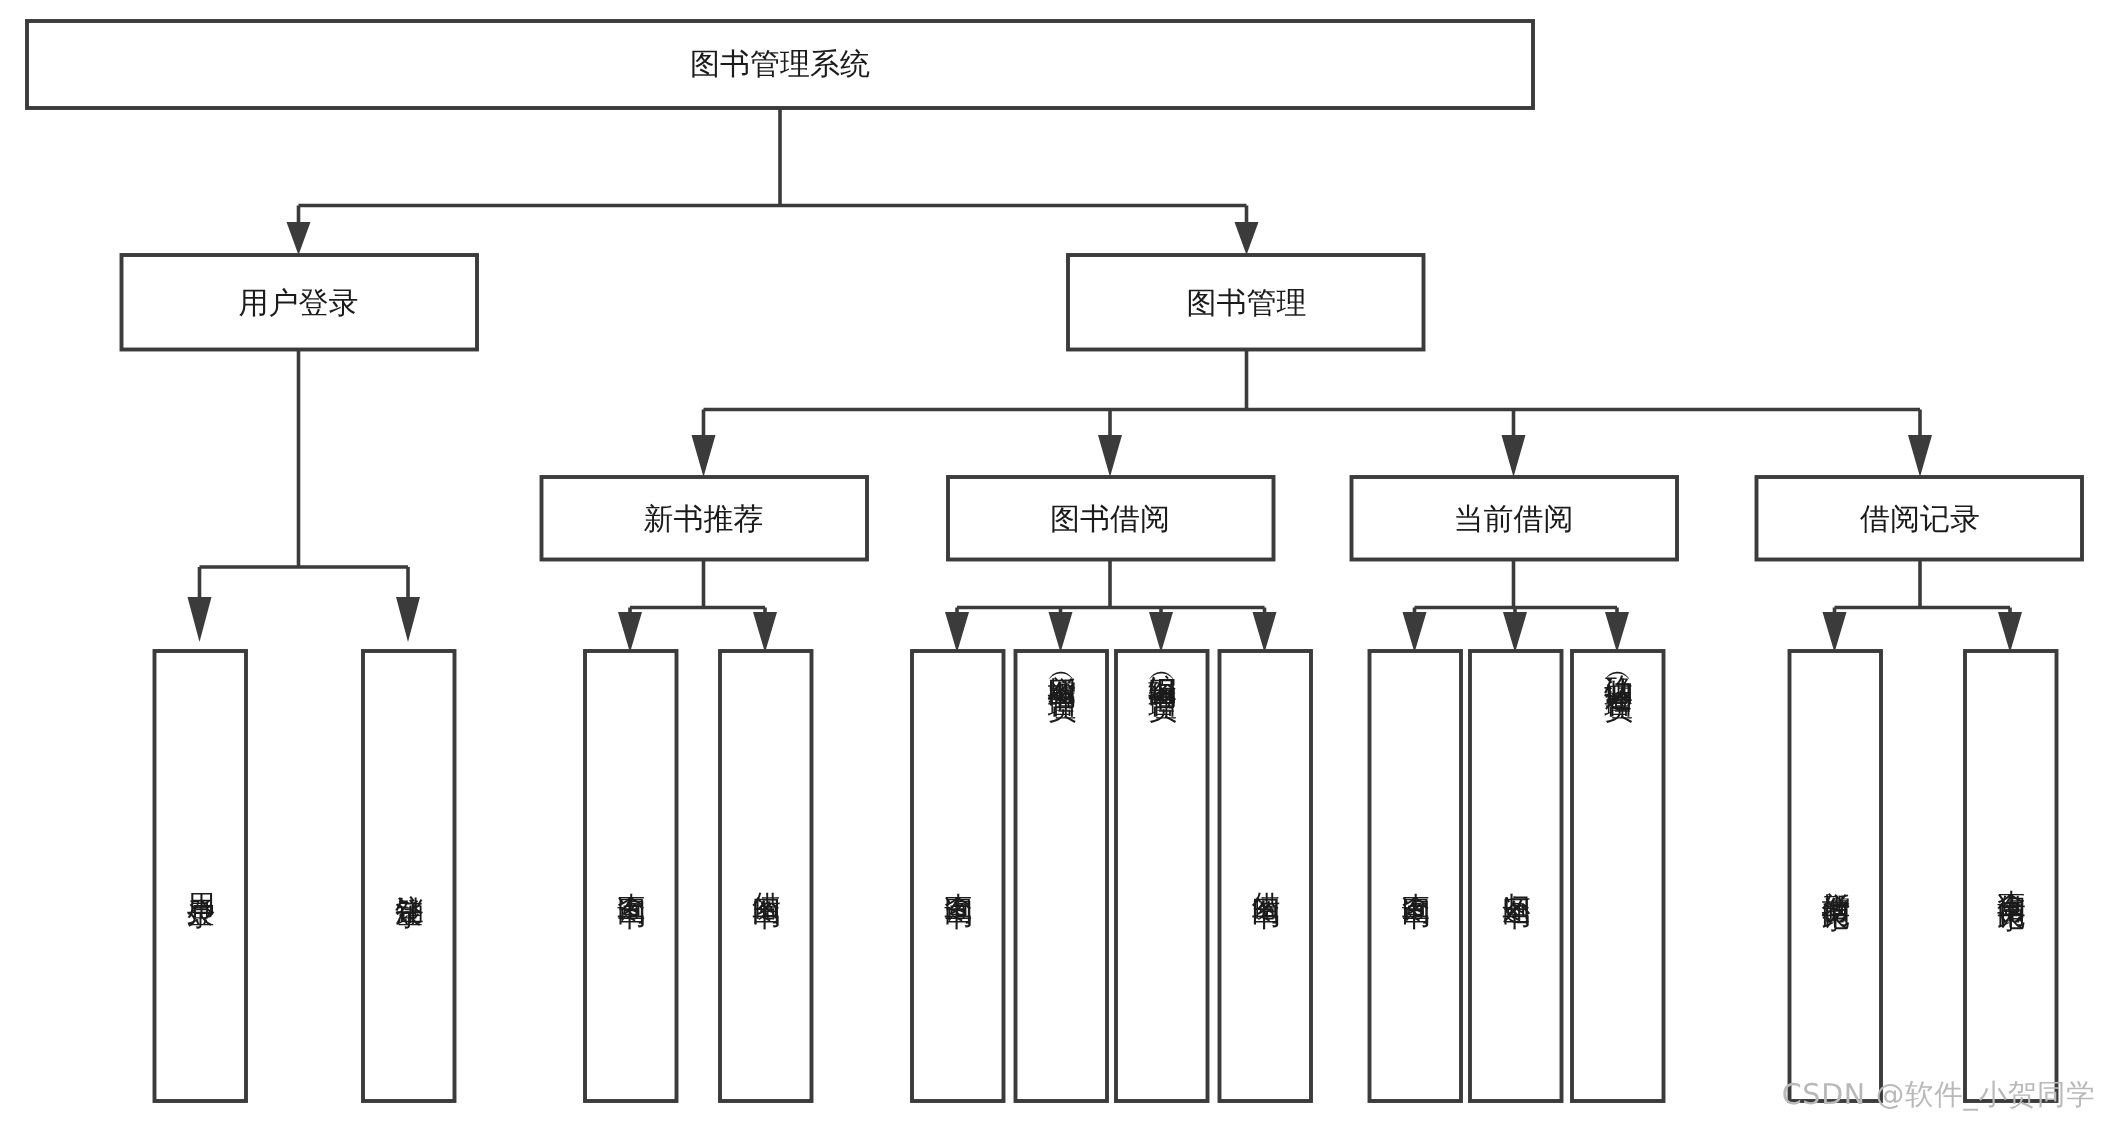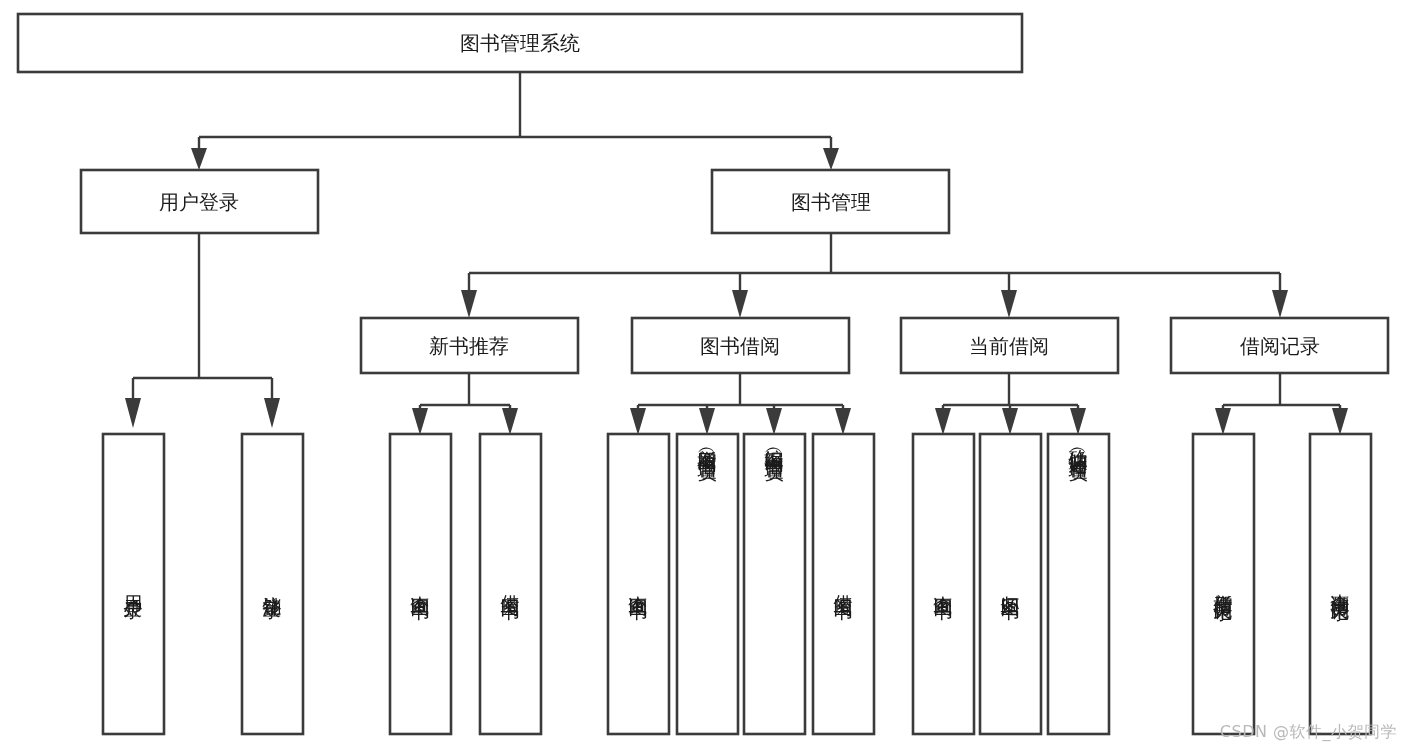--- a/index.html
+++ b/index.html
@@ -63,21 +63,21 @@
     display: flex;
     align-items: center;
     justify-content: center;
     pointer-events: none;
   }
   #watermark {
     position: absolute;
     right: 8px;
     bottom: 4px;
     font-family: "DejaVu Sans", "Liberation Sans", sans-serif;
-    font-size: 16px;
+    font-size: 19px;
     color: #b9b9b9;
     letter-spacing: 0.5px;
     user-select: none;
   }
 </style>
 </head>
 <body>
 
 <div id="diagram-root">
 

